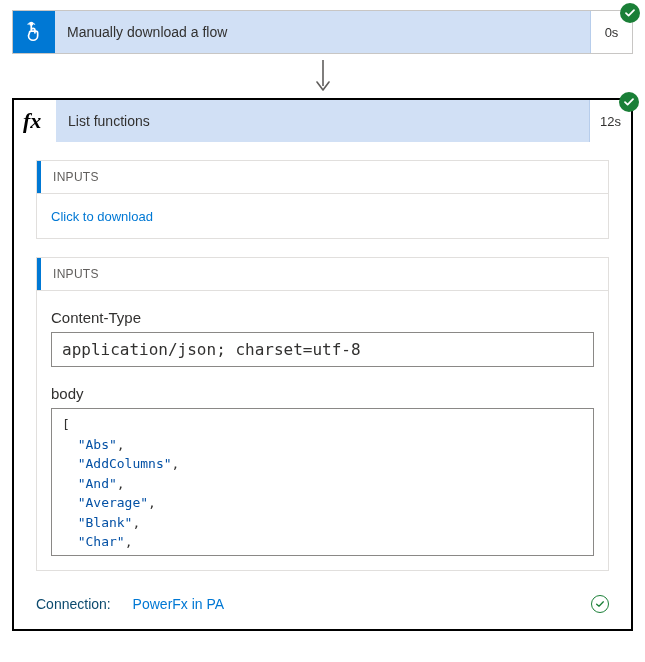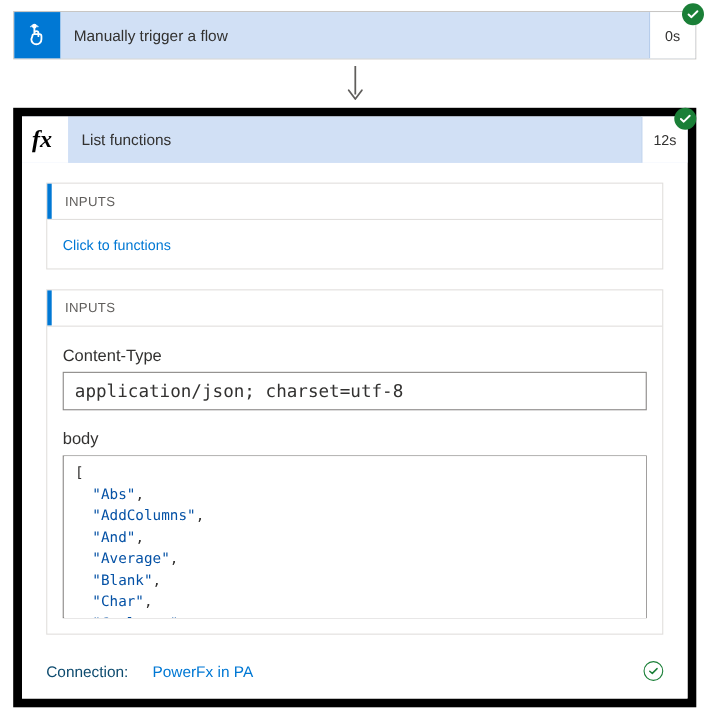--- a/index.html
+++ b/index.html
@@ -57,21 +57,21 @@
       right: -8px;
       width: 20px;
       height: 20px;
       border-radius: 50%;
       background: #1a7f37;
       display: flex;
       align-items: center;
       justify-content: center;
     }
     .status-circle svg { display: block; }
-    .card.selected { border: 8px solid #000000; }
+    .card.selected { border: 2px solid #000000; }
     .arrow-connector {
       display: flex;
       justify-content: center;
       align-items: center;
       height: 44px;
     }
     .card-body {
       background: #fff;
       padding: 18px 22px 16px 22px;
     }
@@ -157,21 +157,21 @@
 <div class="card">
   <div class="card-header">
     <div class="icon-box blue">
       <svg width="22" height="22" viewBox="0 0 24 24" fill="none">
         <path d="M9 3 L9 10 M9 10 a2 2 0 0 1 4 0 v3" stroke="#ffffff" stroke-width="1.8" stroke-linecap="round"></path>
         <path d="M7 13 a2 2 0 0 1 2-2 h5 a2 2 0 0 1 2 2 v3 a5 5 0 0 1 -10 0 z" stroke="#ffffff" stroke-width="1.8" fill="none"></path>
         <circle cx="9" cy="3" r="2.3" fill="#ffffff"></circle>
         <path d="M5 4 a5 5 0 0 1 8 0" stroke="#ffffff" stroke-width="1.4" fill="none" opacity="0.8"></path>
       </svg>
     </div>
-    <div class="card-title">Manually trigger a flow</div>
+    <div class="card-title">Manually download a flow</div>
     <div class="duration-box">0s</div>
   </div>
   <div class="status-circle">
     <svg width="12" height="12" viewBox="0 0 12 12">
         <path d="M2 6.2 L4.6 8.6 L10 3.2" stroke="#ffffff" stroke-width="1.8" fill="none" stroke-linecap="round" stroke-linejoin="round"></path>
       </svg>
   </div>
 </div>
 
 <div class="arrow-connector">
@@ -195,21 +195,21 @@
     <svg width="12" height="12" viewBox="0 0 12 12">
         <path d="M2 6.2 L4.6 8.6 L10 3.2" stroke="#ffffff" stroke-width="1.8" fill="none" stroke-linecap="round" stroke-linejoin="round"></path>
       </svg>
   </div>
 
   <div class="card-body">
 
     <div class="section">
       <div class="section-header">INPUTS</div>
       <div class="section-body">
-        <span class="link">Click to functions</span>
+        <span class="link">Click to download</span>
       </div>
     </div>
 
     <div class="section">
       <div class="section-header">INPUTS</div>
       <div class="section-body">
         <div class="spacer-sm"></div>
         <span class="field-label">Content-Type</span>
         <div class="field-box">application/json; charset=utf-8</div>
 

